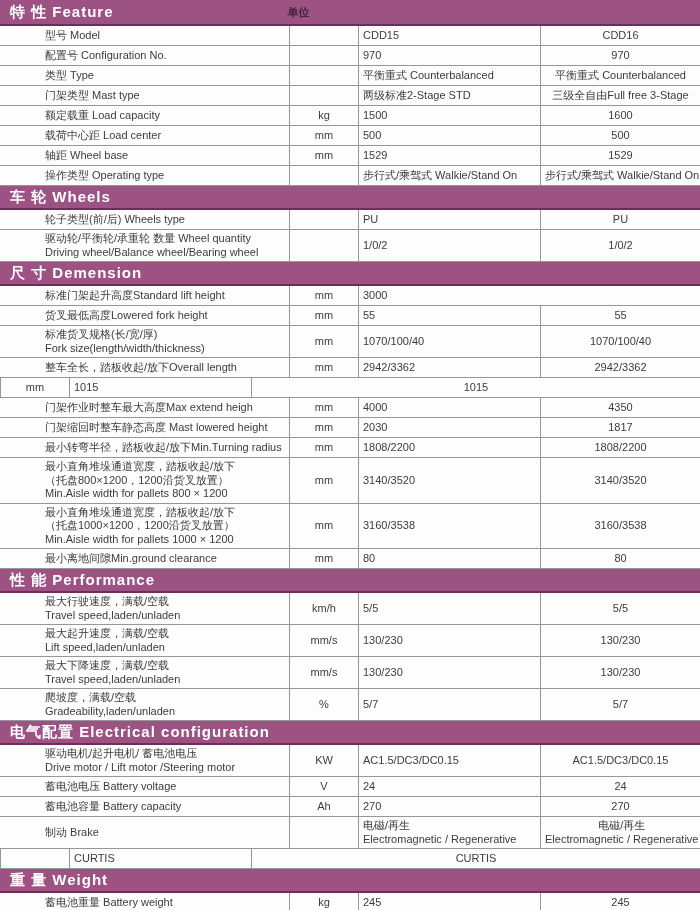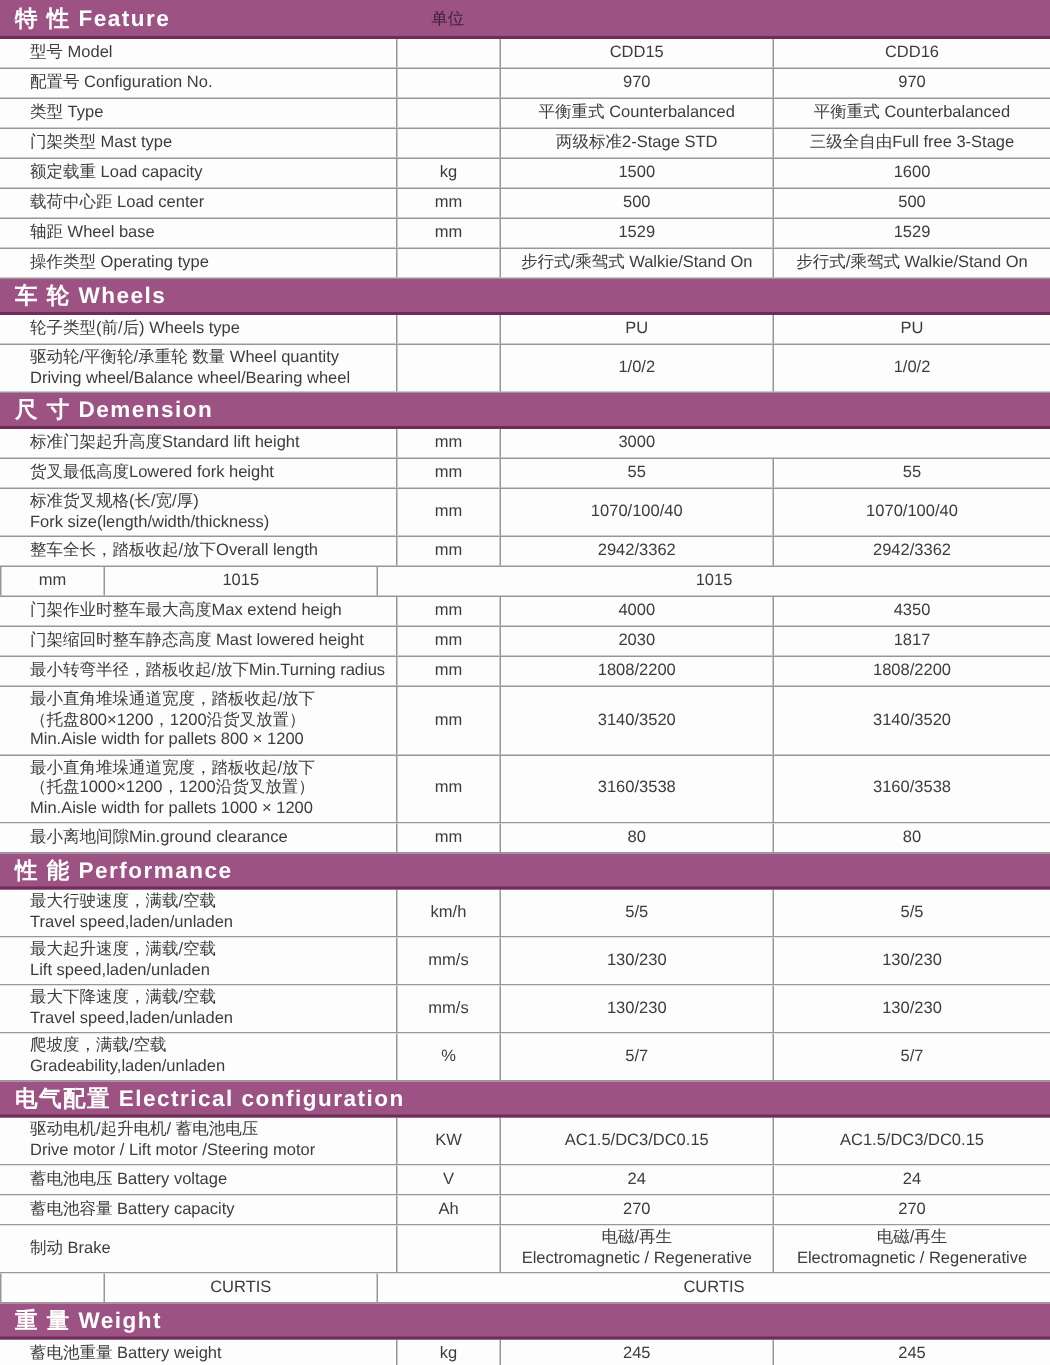--- a/index.html
+++ b/index.html
@@ -26,21 +26,21 @@
     font-weight: bold;
     font-size: 15px;
     letter-spacing: 1px;
     white-space: nowrap;
   }
   .unit-col-header {
     position: absolute;
     left: 264px; width: 69px;
     text-align: center;
     color: #40203a;
-    font-weight: normal;
+    font-weight: bold;
     font-size: 11px;
   }
   .rows { flex: 0 0 auto; }
   .row {
     display: flex;
     border-bottom: 1px solid #979797;
     background: #fdfdfd;
     min-height: 19px;
   }
   .cell {
@@ -48,30 +48,31 @@
     font-size: 11px;
     line-height: 13.5px;
     padding: 2px 4px;
     box-sizing: border-box;
   }
   .cell.label {
     flex: 0 0 264px;
     align-items: flex-start;
     text-align: left;
     padding-left: 20px;
+    margin-left: 25px;
   }
   .cell.unit {
     flex: 0 0 69px;
     border-left: 1px solid #979797;
     align-items: center; text-align: center;
   }
   .cell.val1 {
     flex: 0 0 182px;
     border-left: 1px solid #979797;
-    align-items: center; text-align: center;
+    align-items: flex-start; text-align: center;
   }
   .cell.val2 {
     flex: 1 1 auto;
     border-left: 1px solid #979797;
     align-items: center; text-align: center;
   }
   .line { white-space: nowrap; }
 </style>
 </head>
 <body>

